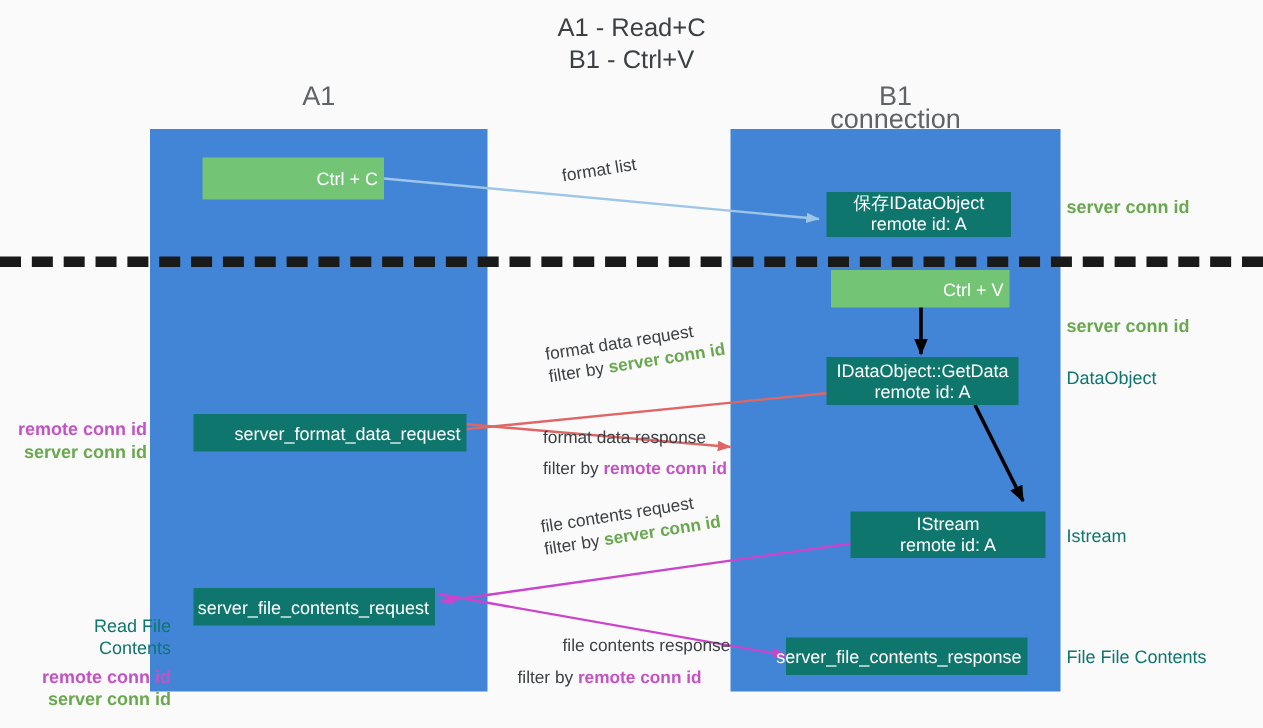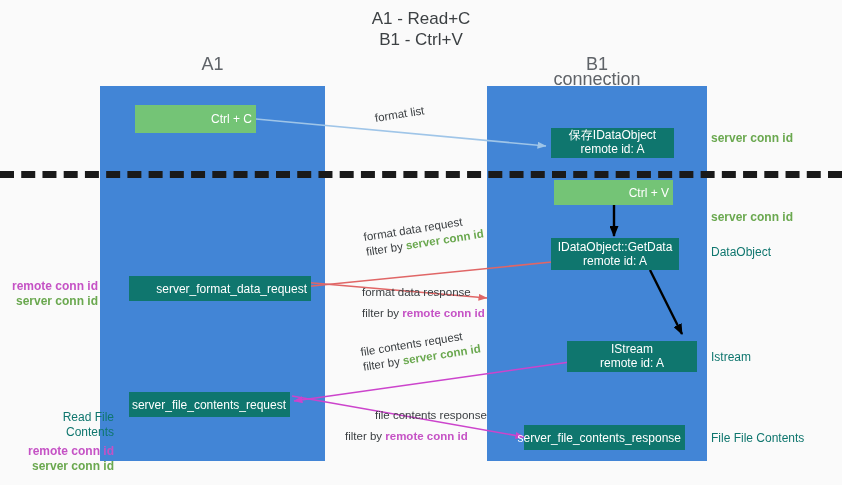--- a/index.html
+++ b/index.html
@@ -166,21 +166,21 @@
     </div>
   </div>
 
   <div class="abs edge-label rot-up" style="left:362px;top:345px;">
     <div>file contents request</div>
     <div>
       <span>filter by </span><span class="g">server conn id</span>
     </div>
   </div>
 
-  <div class="abs edge-label" style="left:375px;top:408px;">
+  <div class="abs edge-label" style="left:375px;top:424px;">
     <div>file contents response</div>
     <div style="margin-top:6px;margin-left:-30px;">
       <span>filter by </span><span class="p">remote conn id</span>
     </div>
   </div>
 
   <div class="abs side-label green-txt" style="left:711px;top:131px;">server conn id</div>
 
   <div class="abs side-label green-txt" style="left:711px;top:210px;">server conn id</div>
 

